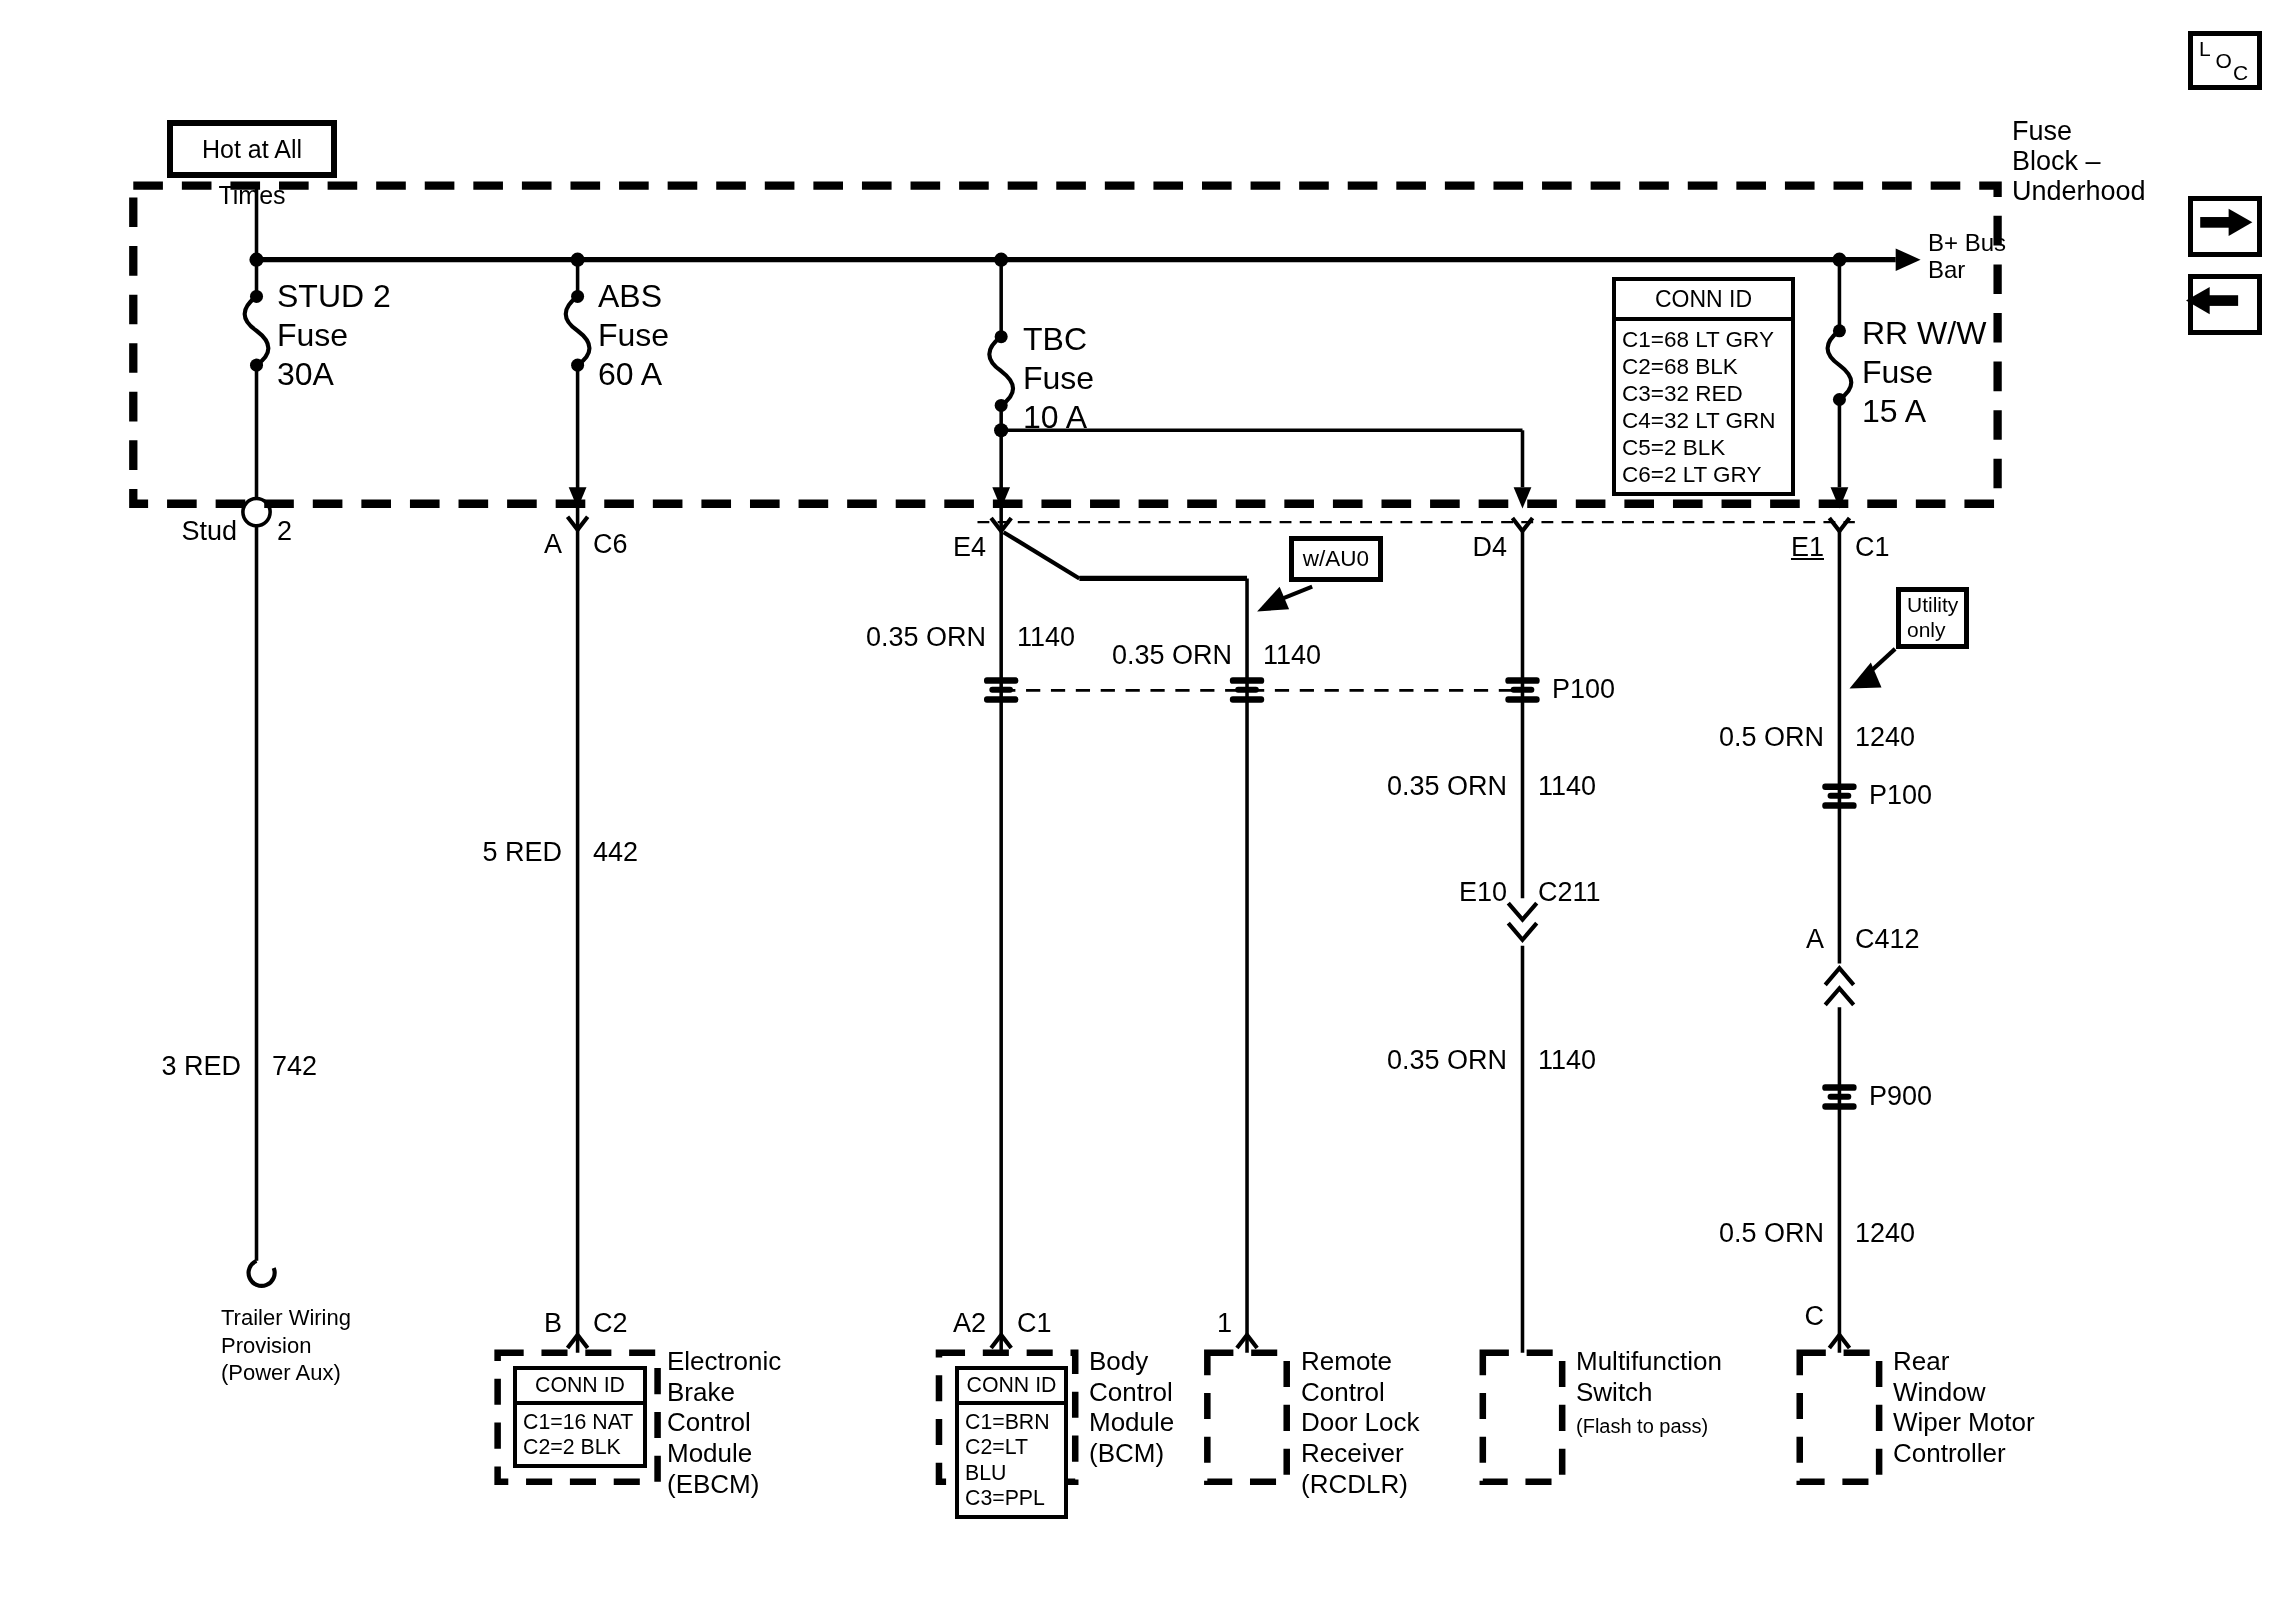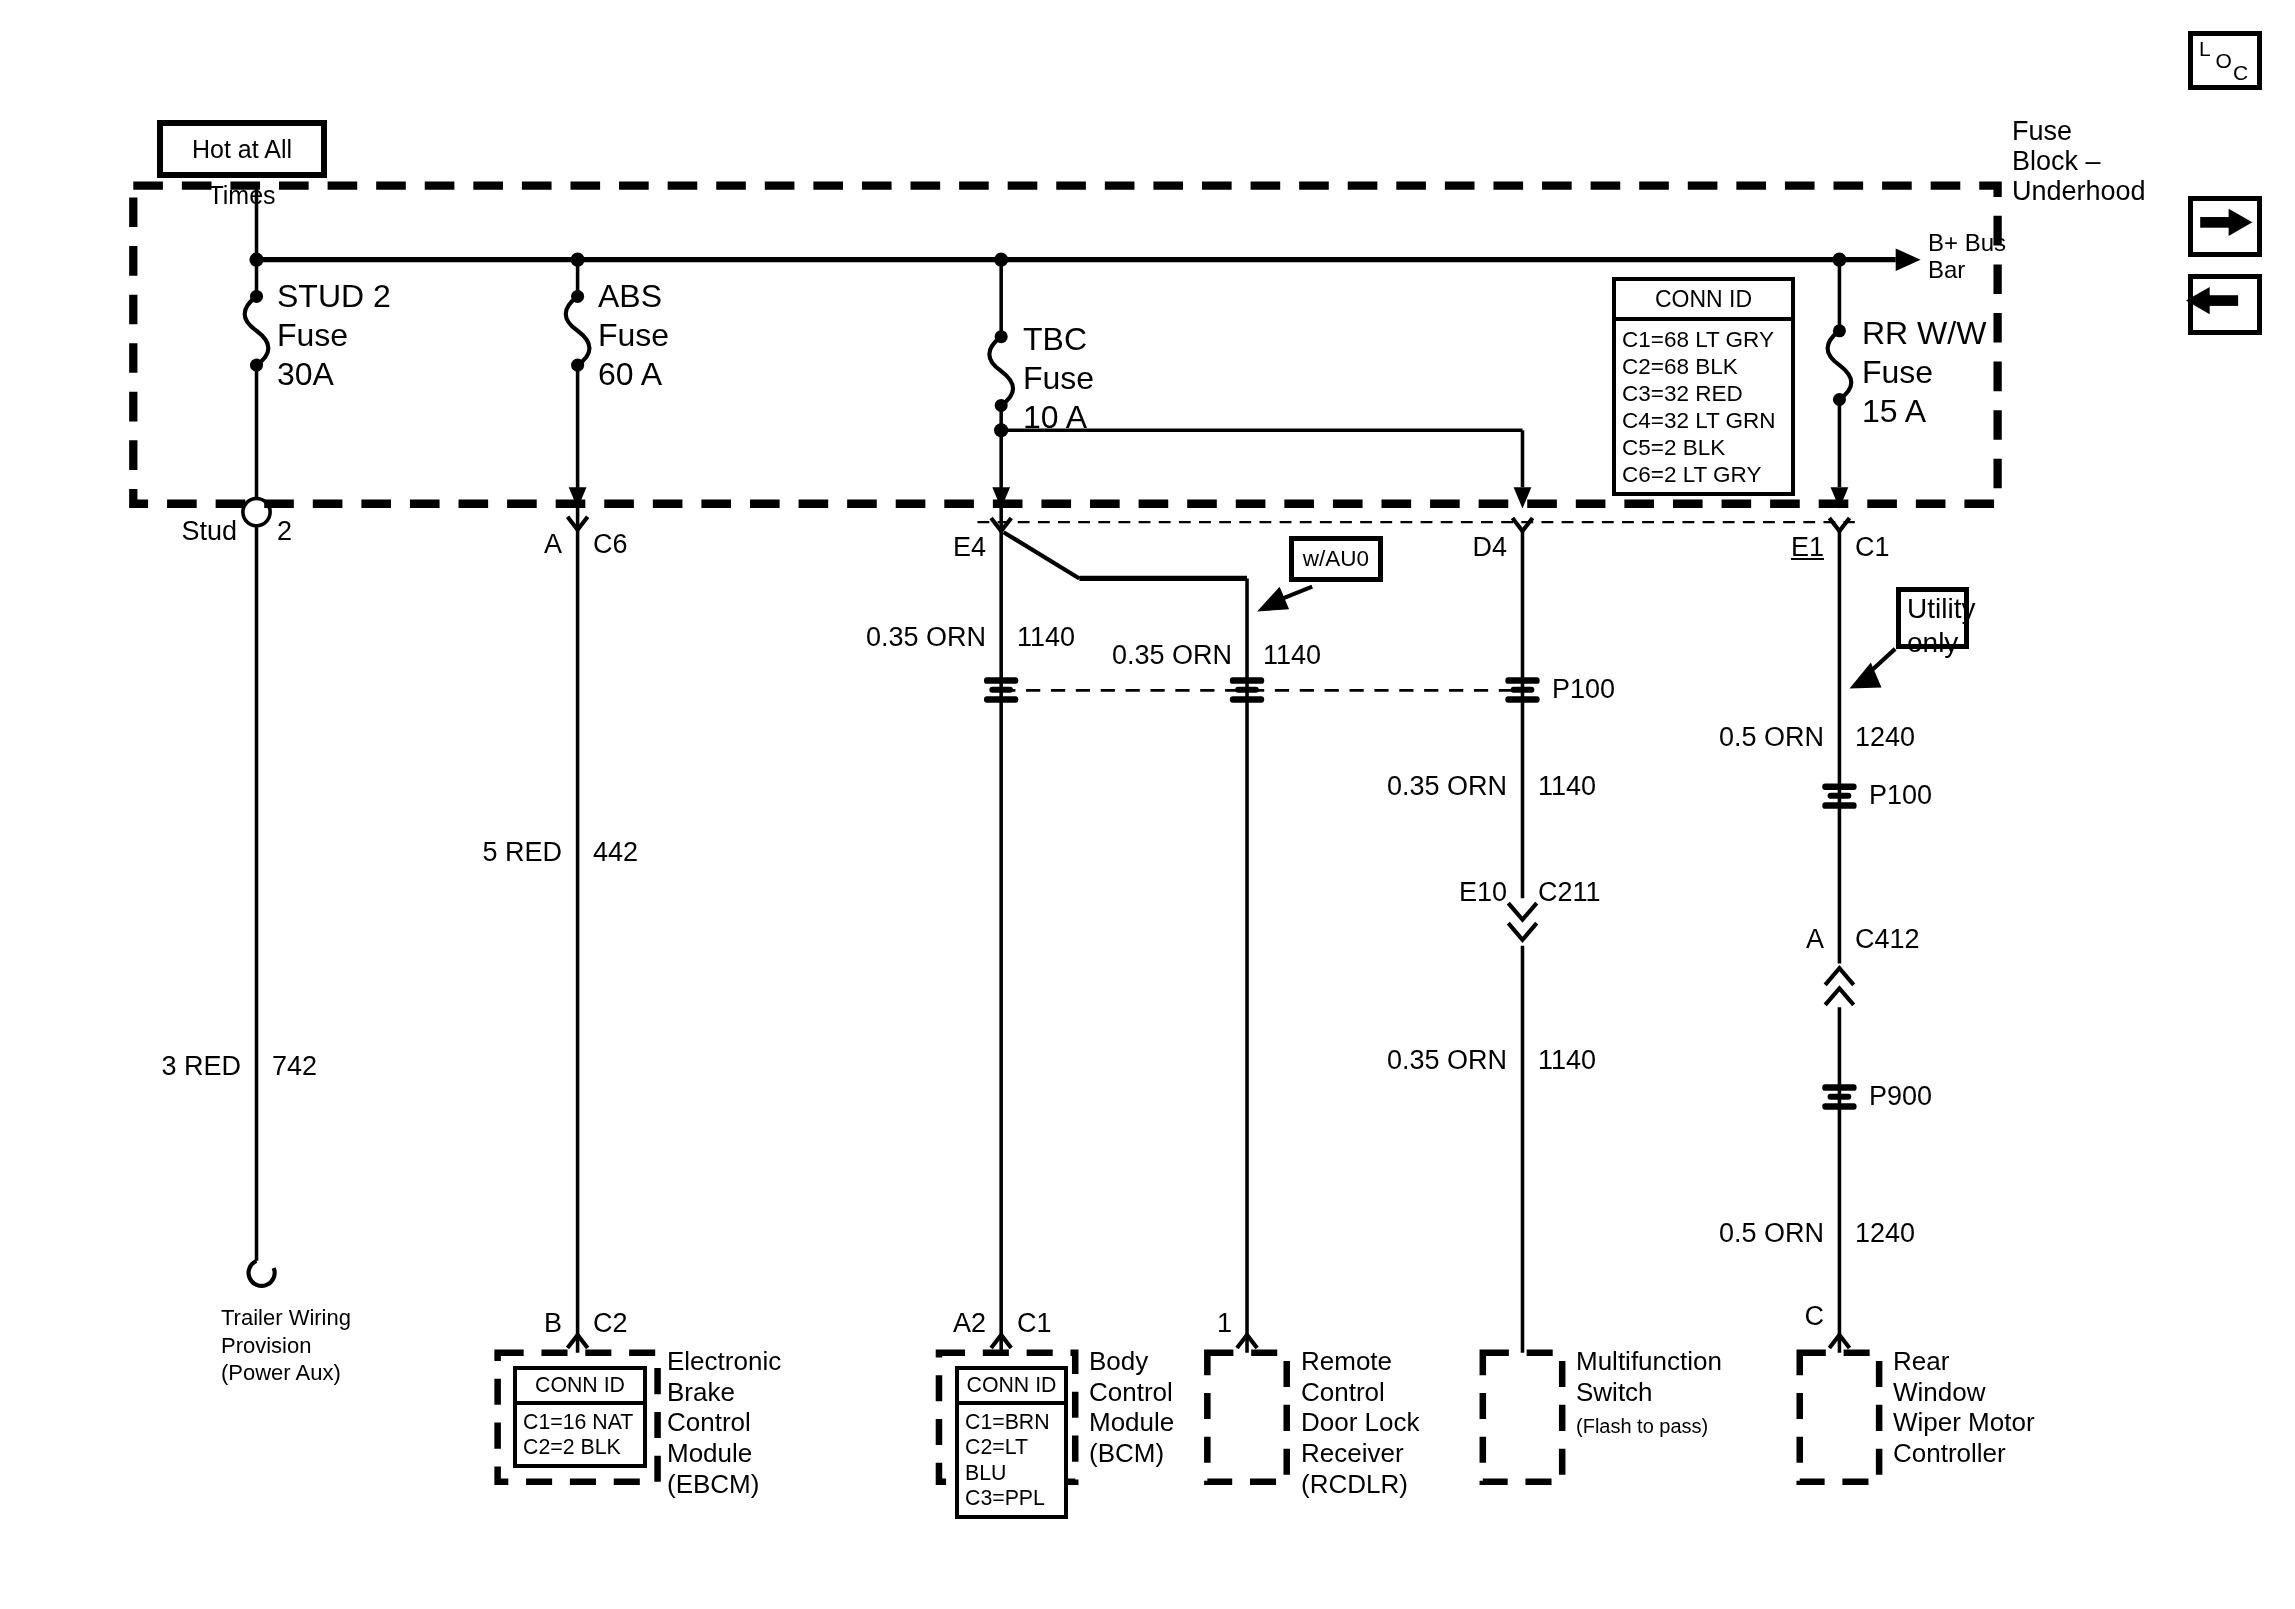--- a/index.html
+++ b/index.html
@@ -4,21 +4,21 @@
 <style>
   html,body{margin:0;padding:0;background:#ffffff;}
   #canvas{position:relative;width:2295px;height:1610px;background:#fff;
           font-family:"Liberation Sans", sans-serif;color:#000;overflow:hidden;}
   svg.layer{position:absolute;left:0;top:0;width:2295px;height:1610px;}
   .lbl{position:absolute;font-size:27px;line-height:1.12;white-space:pre-line;}
   .r{transform:translateX(-100%);text-align:right;}
   .fuse-lbl{font-size:32px;line-height:1.22;}
   .pin{font-size:27px;}
   .small{font-size:22px;line-height:1.25;}
-  .hotbox{position:absolute;left:157px;top:120px;width:158px;height:46px;
+  .hotbox{position:absolute;left:167px;top:120px;width:158px;height:46px;
           border:6px solid #000;text-align:center;font-size:25px;line-height:46px;}
   .connbox{position:absolute;border:4.7px solid #000;background:#fff;}
   .connbox .title{border-bottom:4.7px solid #000;text-align:center;font-size:23px;
                   padding:4.7px 3.6px;}
   .connbox .rows{padding:4.7px 4.7px 3.6px 6px;font-size:22.5px;line-height:1.2;white-space:pre-line;}
   .callout{position:absolute;border:5.3px solid #000;background:#fff;}
   .locbox{position:absolute;left:2188px;top:31px;width:64px;height:49px;border:5.3px solid #000;}
   .locbox span{position:absolute;font-size:21px;}
   .navbox{position:absolute;left:2188px;top:196px;width:64px;height:51px;border:5.3px solid #000;}
   .navbox2{top:274px;}
@@ -214,21 +214,21 @@
   <div class="lbl pin r" style="left:237px;top:516px;">Stud</div>
   <div class="lbl pin" style="left:277px;top:516px;">2</div>
   <div class="lbl pin r" style="left:562px;top:529px;">A</div>
   <div class="lbl pin" style="left:593px;top:529px;">C6</div>
   <div class="lbl pin r" style="left:986px;top:532px;">E4</div>
   <div class="lbl pin r" style="left:1507px;top:532px;">D4</div>
   <div class="lbl pin r" style="left:1824px;top:532px;text-decoration:underline;">E1</div>
   <div class="lbl pin" style="left:1855px;top:532px;">C1</div>
 
   <div class="callout" style="left:1289px;top:536px;width:84px;height:36px;text-align:center;font-size:22.5px;line-height:36px;">w/AU0</div>
-  <div class="callout" style="left:1896px;top:587px;width:57px;height:52px;font-size:28px;line-height:1.2;padding-left:6px;white-space:pre-line;">Utility
+  <div class="callout" style="left:1896px;top:587px;width:57px;height:52px;font-size:21px;line-height:1.2;padding-left:6px;white-space:pre-line;">Utility
 only</div>
 
   <div class="lbl r" style="left:986px;top:622px;">0.35 ORN</div>
   <div class="lbl" style="left:1017px;top:622px;">1140</div>
   <div class="lbl r" style="left:1232px;top:640px;">0.35 ORN</div>
   <div class="lbl" style="left:1263px;top:640px;">1140</div>
   <div class="lbl" style="left:1552px;top:674px;">P100</div>
 
   <div class="lbl r" style="left:1824px;top:722px;">0.5 ORN</div>
   <div class="lbl" style="left:1855px;top:722px;">1240</div>

